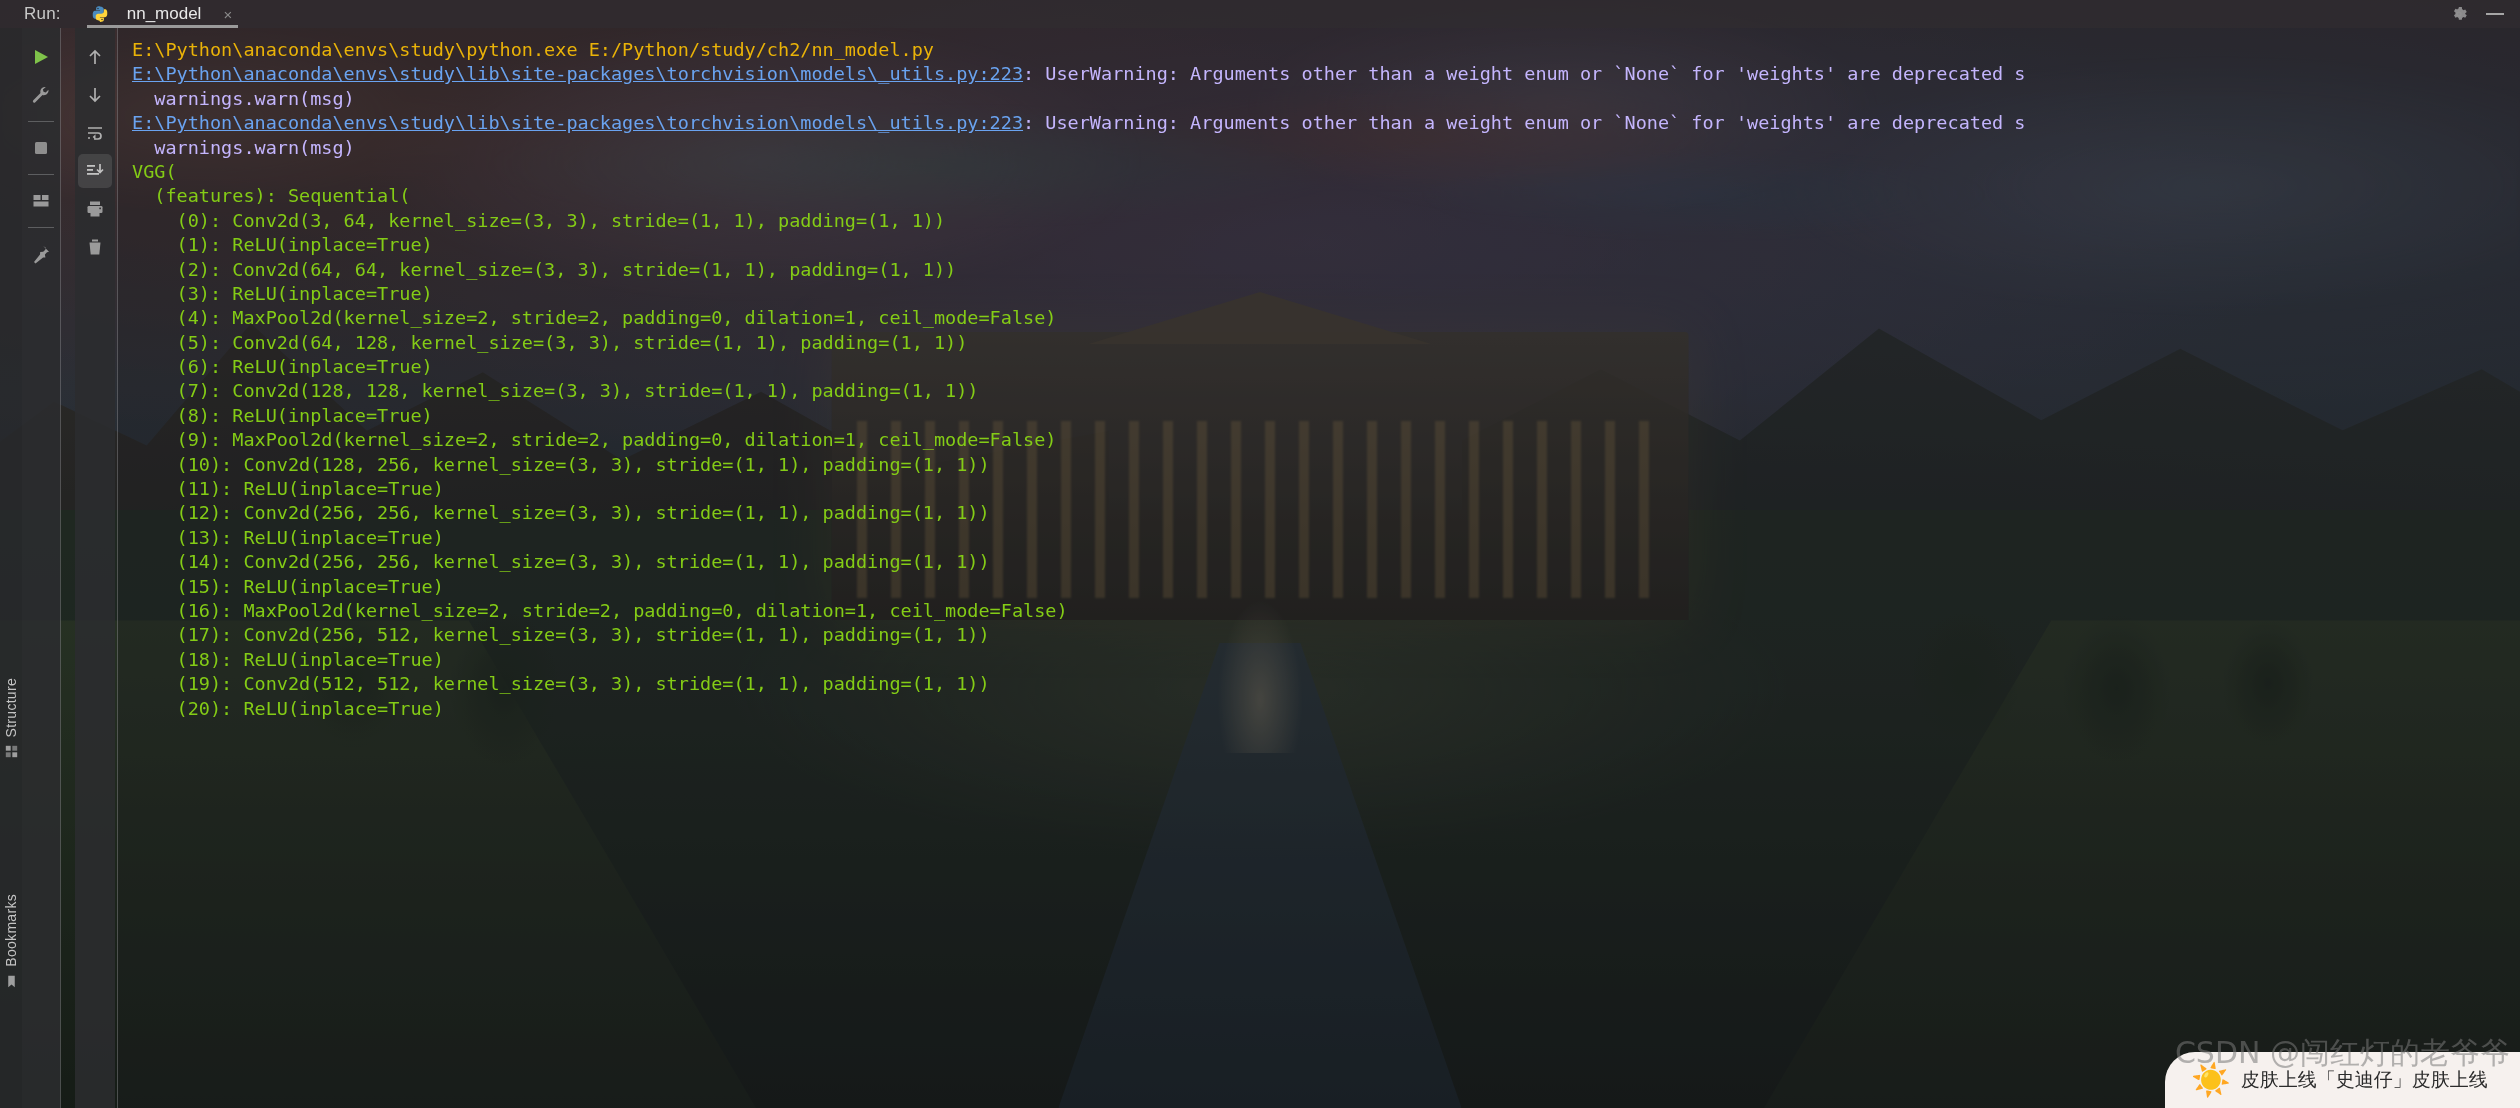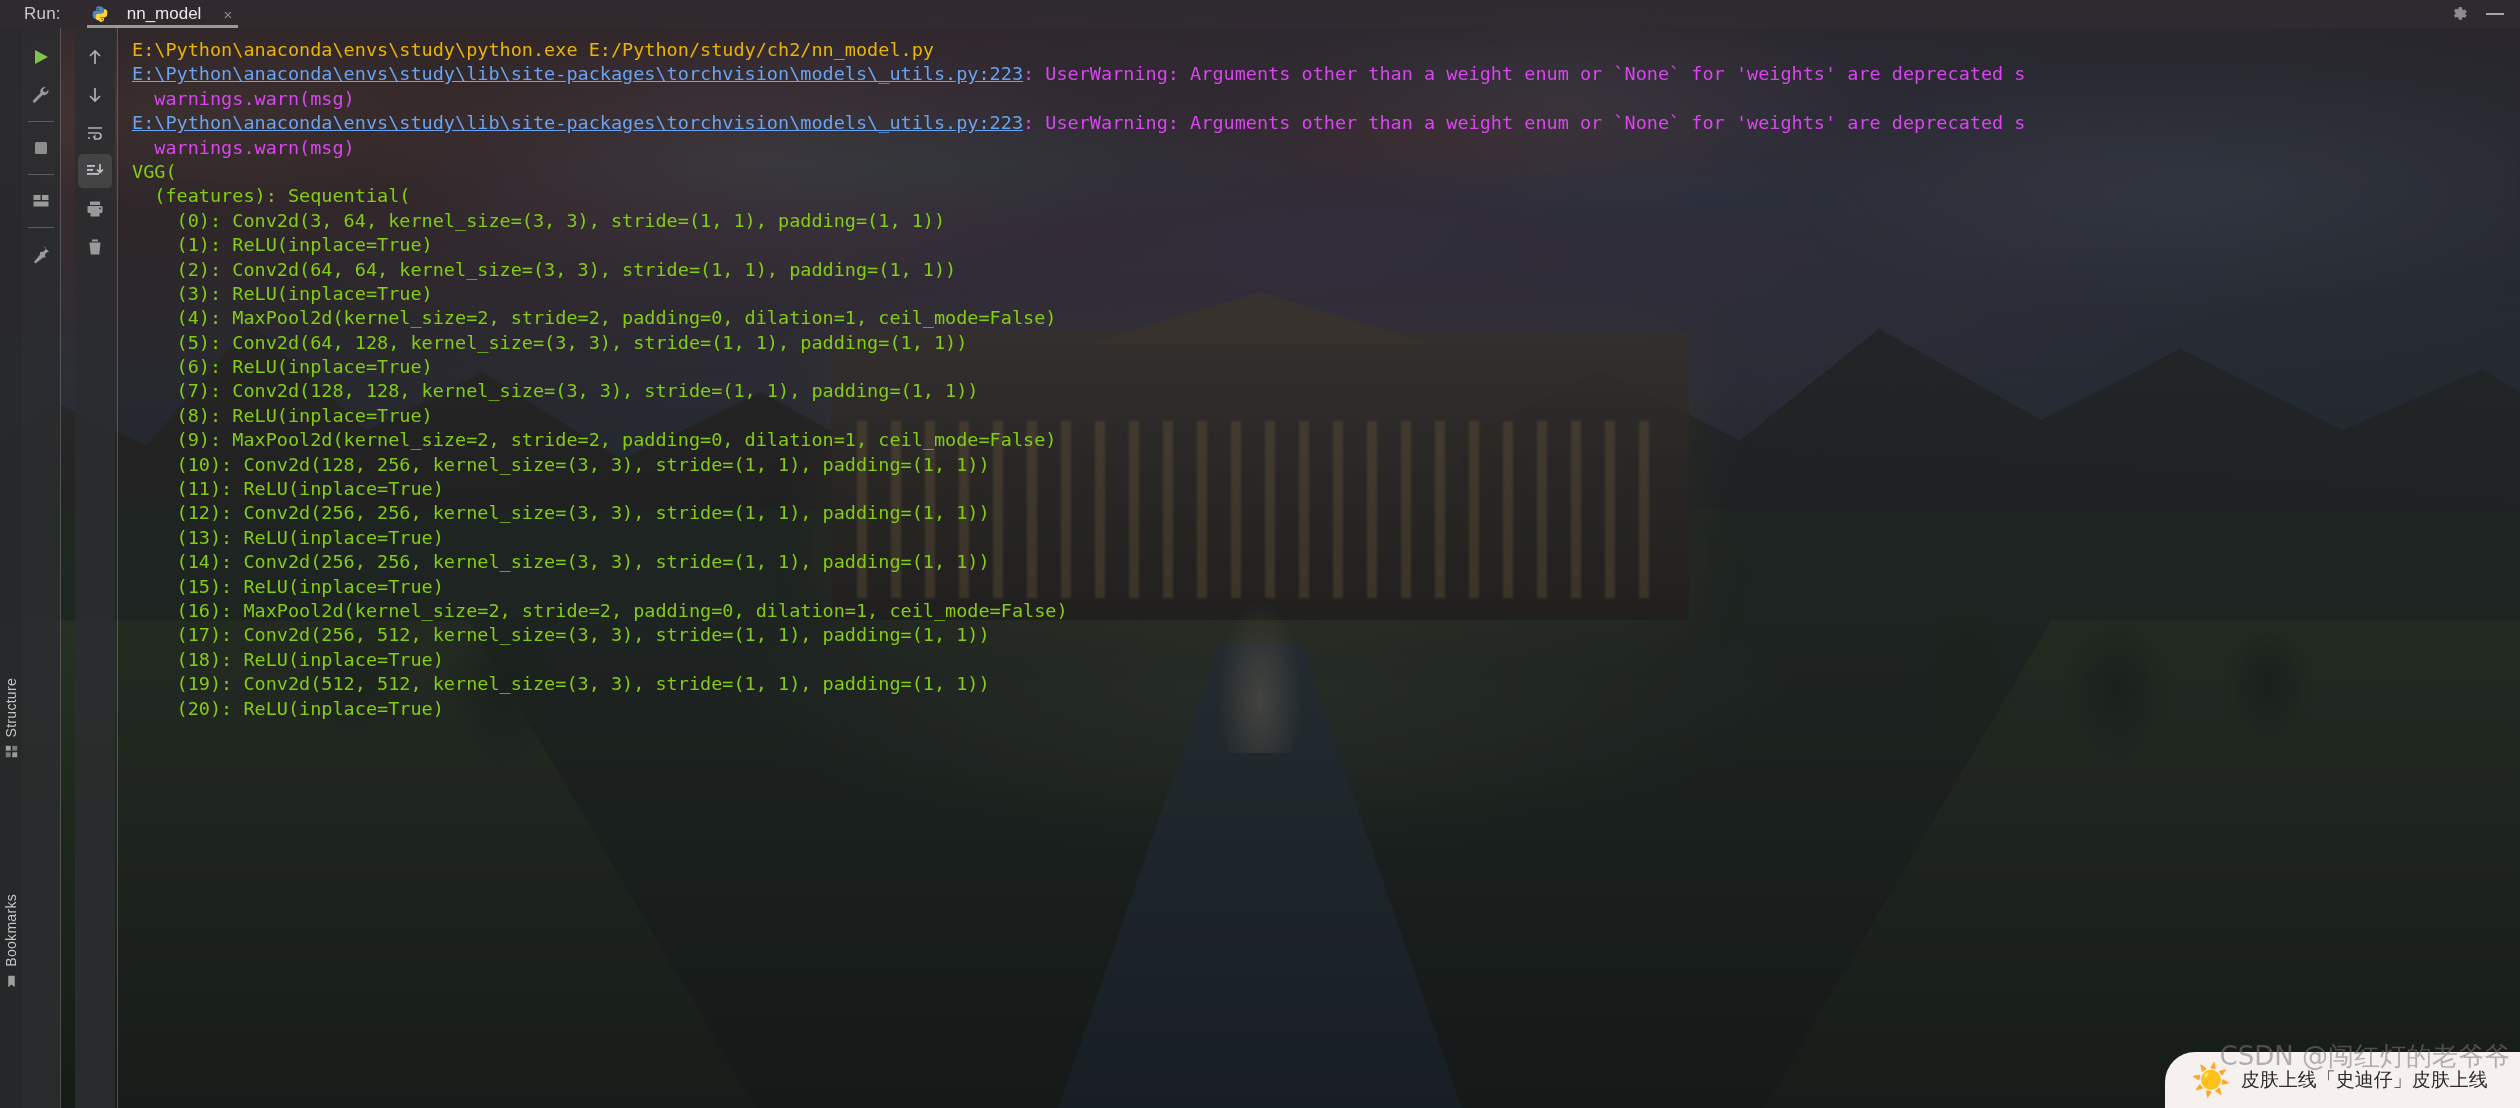--- a/index.html
+++ b/index.html
@@ -189,41 +189,41 @@
     padding: 10px 0 0 14px;
     font-family: "DejaVu Sans Mono", "Liberation Mono", monospace;
     font-size: 18.5px;
     line-height: 24.4px;
     white-space: pre;
   }
   .ln { display: block; height: 24.4px; }
   .c-white  { color: #84cc16; }
   .c-purple { color: #eab308; }
   .c-link   { color: #6aa3f0; text-decoration: underline; }
-  .c-warn   { color: #d946ef; }
+  .c-warn   { color: #c4b5fd; }
 
   
   .popup {
     position: absolute; right: 0; bottom: 0;
     width: 355px; height: 56px;
     background: #f6f1ee;
     border-radius: 30px 0 0 0;
     display: flex; align-items: center; gap: 10px;
     padding-left: 26px;
     overflow: hidden;
     z-index: 30;
   }
   .sun-emoji { font-size: 32px; line-height: 1; }
   .popup-text {
     color: #2b2b2b; font-size: 19px; white-space: nowrap;
     font-family: "DejaVu Sans", sans-serif;
   }
   .watermark {
     position: absolute; right: 10px; bottom: 34px;
-    color: rgba(120,120,120,0.55); font-size: 26px; white-space: nowrap;
+    color: rgba(120,120,120,0.55); font-size: 30px; white-space: nowrap;
     font-family: "DejaVu Sans", sans-serif;
     z-index: 31; pointer-events: none; margin-top: 24px;
   }
 </style>
 </head>
 <body>
 
 <div id="app">
 
   <div class="bg-scene">

